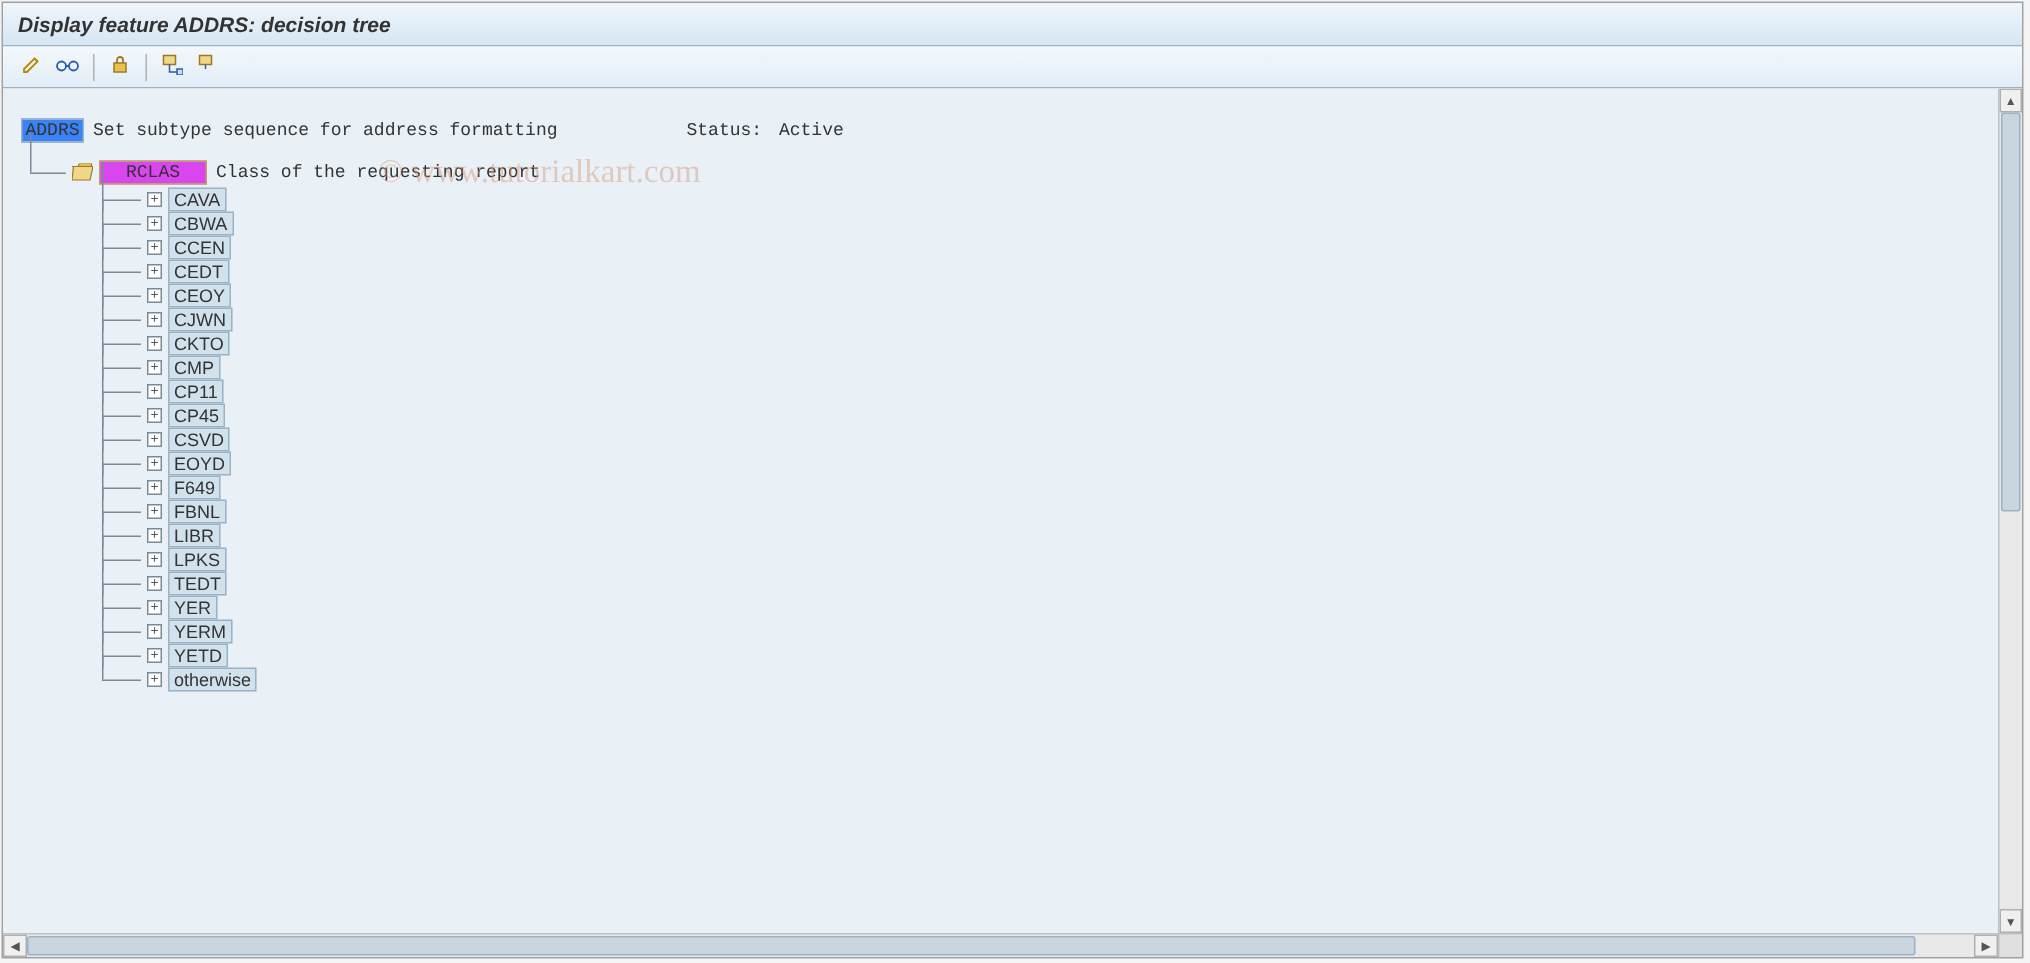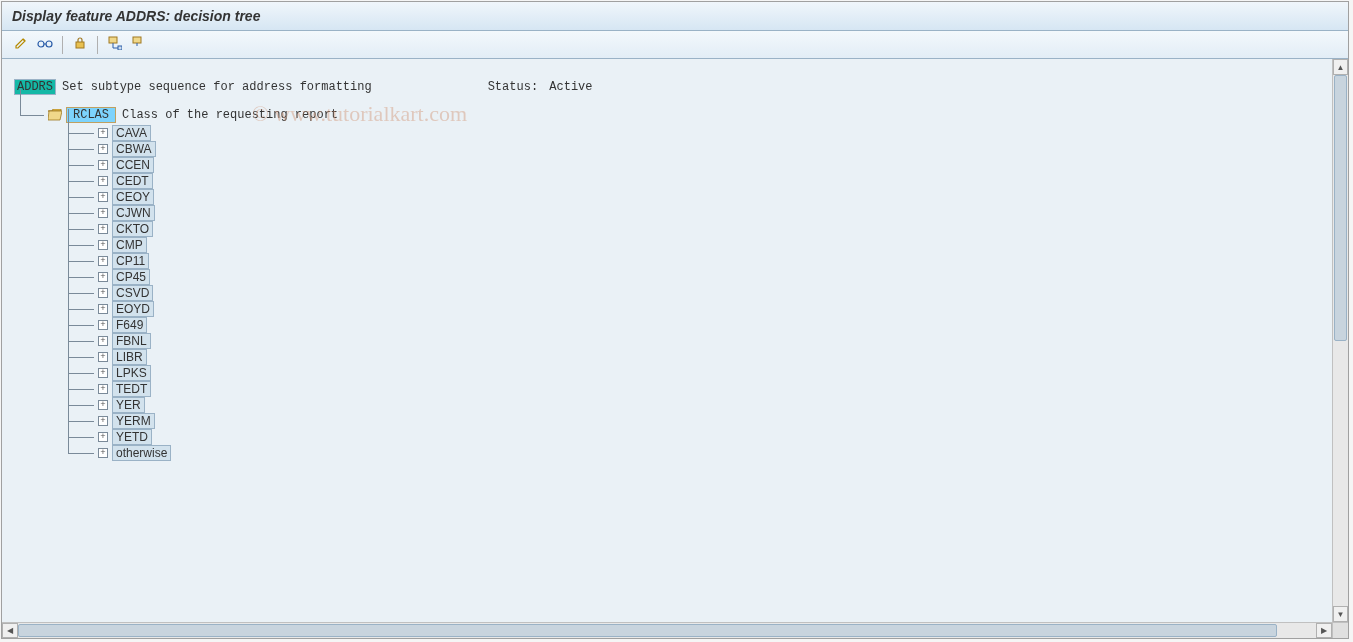--- a/index.html
+++ b/index.html
@@ -161,29 +161,29 @@
     }
 
     .tree-root-line {
       display: flex;
       align-items: baseline;
       gap: 0;
       margin-bottom: 0;
       white-space: nowrap;
     }
     .feature-code {
-      background: #14b8a6;
+      background: #3b82f6;
       border: 1px solid #9ab2c6;
       padding: 0 2px;
     }
     .root-desc {
       margin-left: 6px;
     }
     .status-text {
-      margin-left: 116px;
+      margin-left: 86px;
     }
 
     .tree-child-row {
       display: flex;
       align-items: center;
       margin-top: 12px;
     }
     .connector-l1 {
       width: 28px;
       height: 16px;
@@ -205,23 +205,23 @@
       top: 8px;
       width: 24px;
       border-top: 1px solid #7a8a99;
     }
     .folder-icon {
       width: 14px;
       height: 12px;
       display: inline-block;
     }
     .rclas-code {
-      background: #7dd3fc;
+      background: #d946ef;
       border: 1px solid #c0a060;
-      padding: 0 6px;
+      padding: 0 17px;
       margin-left: 4px;
     }
     .rclas-desc {
       margin-left: 6px;
     }
 
     .subtree {
       margin-left: 54px;
       margin-top: 2px;
     }

